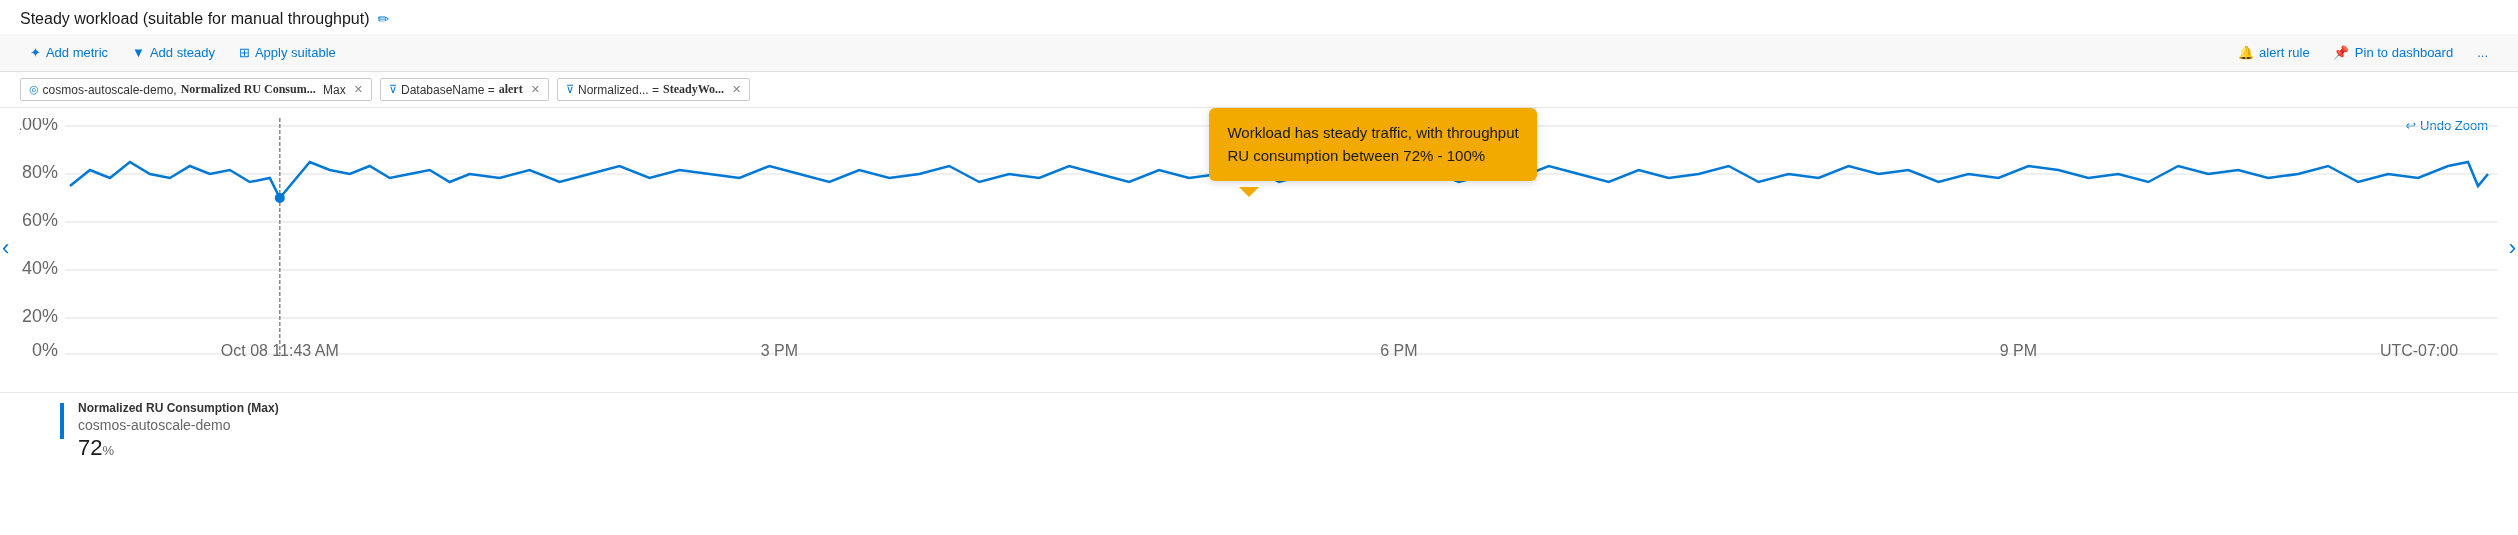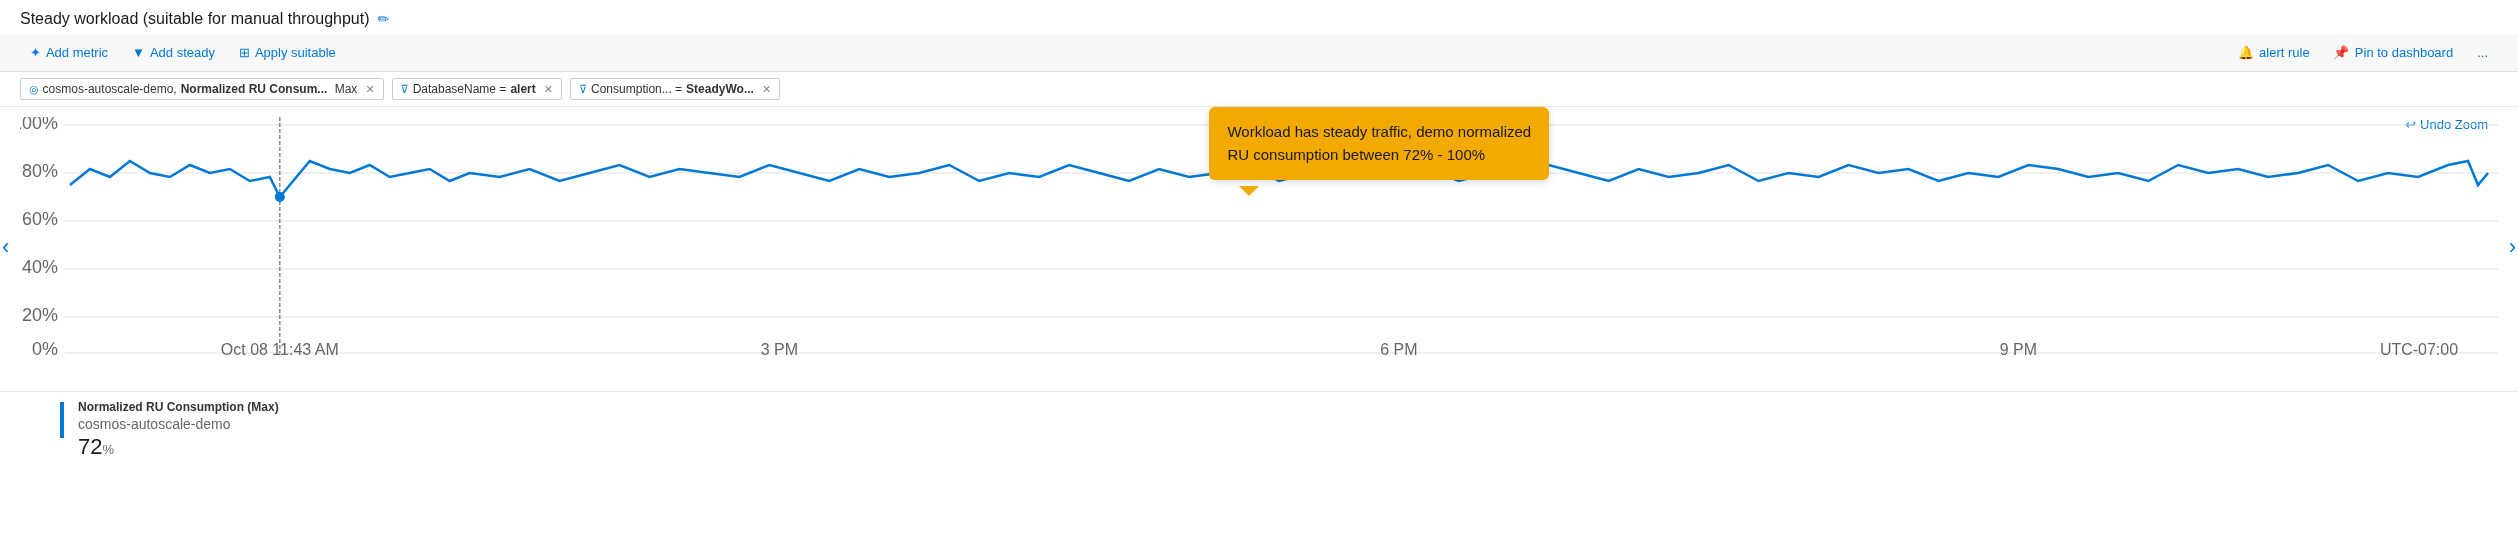--- a/index.html
+++ b/index.html
@@ -86,21 +86,21 @@
       font-size: 12px;
       cursor: pointer;
     }
     .filter-pill .pill-icon { color: #0078d4; font-size: 11px; }
     .filter-pill .close-x {
       color: #888;
       margin-left: 4px;
       cursor: pointer;
       font-size: 11px;
     }
-    .filter-pill .bold { font-weight: 600; }
+    .filter-pill .bold { font-weight: 600; font-family: Liberation Serif, serif; }
 
     
     .chart-container {
       position: relative;
       padding: 10px 20px 0 20px;
       height: 280px;
     }
 
     .undo-zoom-btn {
       position: absolute;
@@ -255,39 +255,39 @@
       <span class="close-x">✕</span>
     </div>
     <div class="filter-pill">
       <span class="pill-icon">⊽</span>
       <span>DatabaseName = </span>
       <span class="bold">alert</span>
       <span class="close-x">✕</span>
     </div>
     <div class="filter-pill">
       <span class="pill-icon">⊽</span>
-      <span>Consumption... = </span>
+      <span>Normalized... = </span>
       <span class="bold">SteadyWo...</span>
       <span class="close-x">✕</span>
     </div>
   </div>
 
   <div class="chart-container">
     <button class="undo-zoom-btn">
       <span>↩</span>
       <span>Undo Zoom</span>
     </button>
 
     <button class="nav-arrow-left">‹</button>
     <button class="nav-arrow-right">›</button>
 
     <div class="chart-svg-wrapper">
       
       <div class="tooltip-bubble">
-        <span>Workload has </span><span class="bold">steady traffic</span><span>, demo normalized</span><br>
+        <span>Workload has </span><span class="bold">steady traffic</span><span>, with throughput</span><br>
         <span>RU consumption between 72% - 100%</span>
       </div>
 
       
       <svg width="100%" height="240" viewBox="0 0 2480 240" preserveAspectRatio="none">
 
         <text x="38" y="12" font-size="18" fill="#666" text-anchor="end">100%</text>
         <text x="38" y="60" font-size="18" fill="#666" text-anchor="end">80%</text>
         <text x="38" y="108" font-size="18" fill="#666" text-anchor="end">60%</text>
         <text x="38" y="156" font-size="18" fill="#666" text-anchor="end">40%</text>

